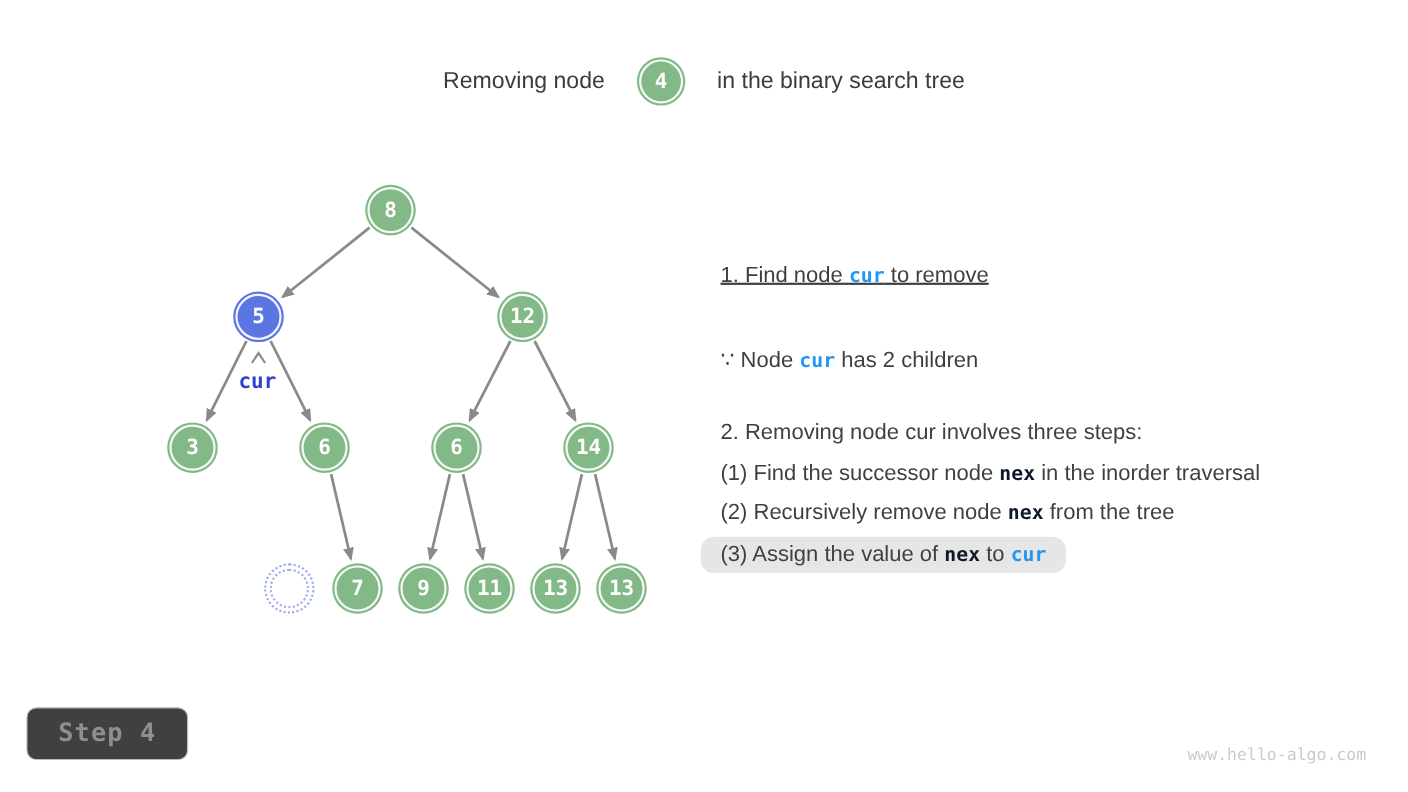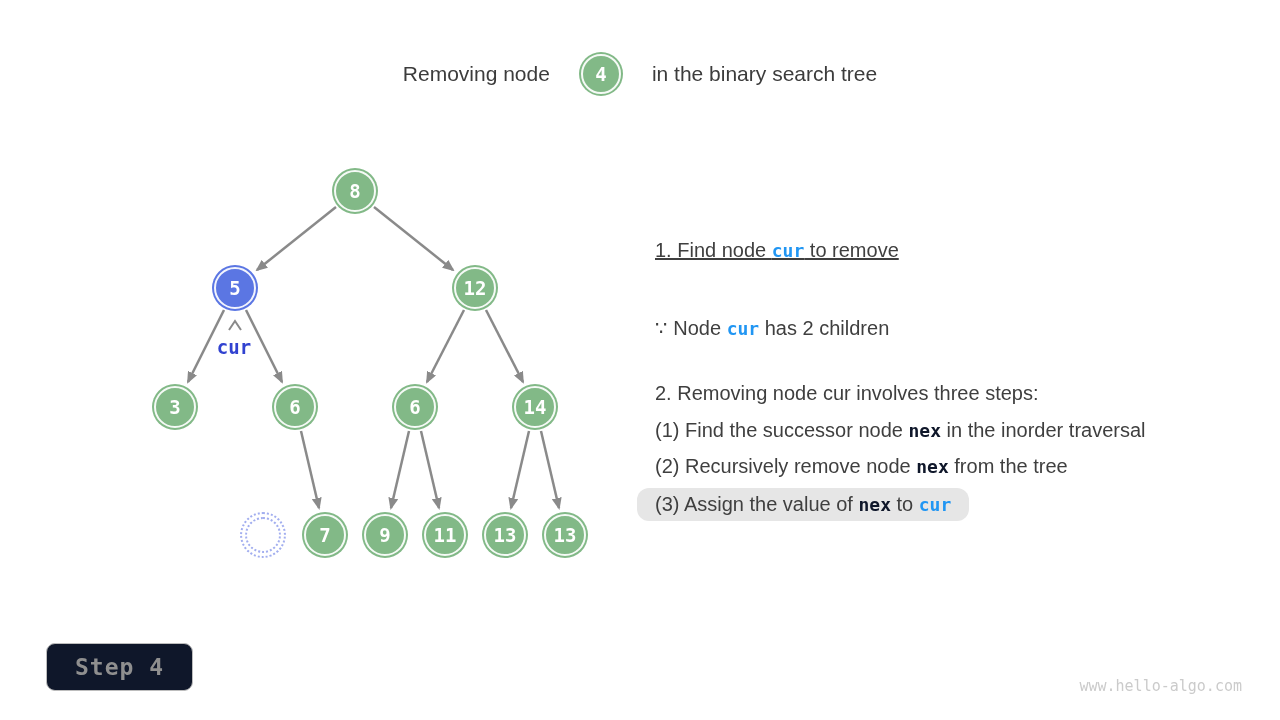--- a/index.html
+++ b/index.html
@@ -39,22 +39,22 @@
   .line { position: absolute; left: 0; white-space: nowrap; line-height: 28px; }
   .l0 { top: 236px; text-decoration: underline; } .l1 { top: 314px; } .l2 { top: 379px; }
   .l3 { top: 416px; } .l4 { top: 452px; } .l5 { top: 488px; }
   .code { font-family: "DejaVu Sans Mono", monospace; font-weight: bold; font-size: 18px; }
   .code.blue   { color: #2196f3; }
   .code.indigo { color: #0f172a; }
   .hl { display: inline-block; background: #e6e6e6; border-radius: 12px;
     padding: 2px 18px; margin-left: -18px; }
 
   
-  .step-btn { position: absolute; left: 46px; top: 643px; width: 147px; height: 48px;
-    background: #0f172a; border: 1.5px solid #bdbdbd; border-radius: 9px;
+  .step-btn { position: absolute; left: 24px; top: 643px; width: 147px; height: 48px;
+    background: #404040; border: 1.5px solid #bdbdbd; border-radius: 9px;
     display: flex; align-items: center; justify-content: center;
     font-family: "DejaVu Sans Mono", monospace; font-size: 23px; font-weight: 600;
     letter-spacing: 1px; color: #8f8f8f; cursor: pointer; }
 
   
   .watermark { position: absolute; right: 38px; top: 677px;
     font-family: "DejaVu Sans Mono", monospace; font-size: 15px; color: #cbcbcb; }
 </style>
 </head>
 <body>

